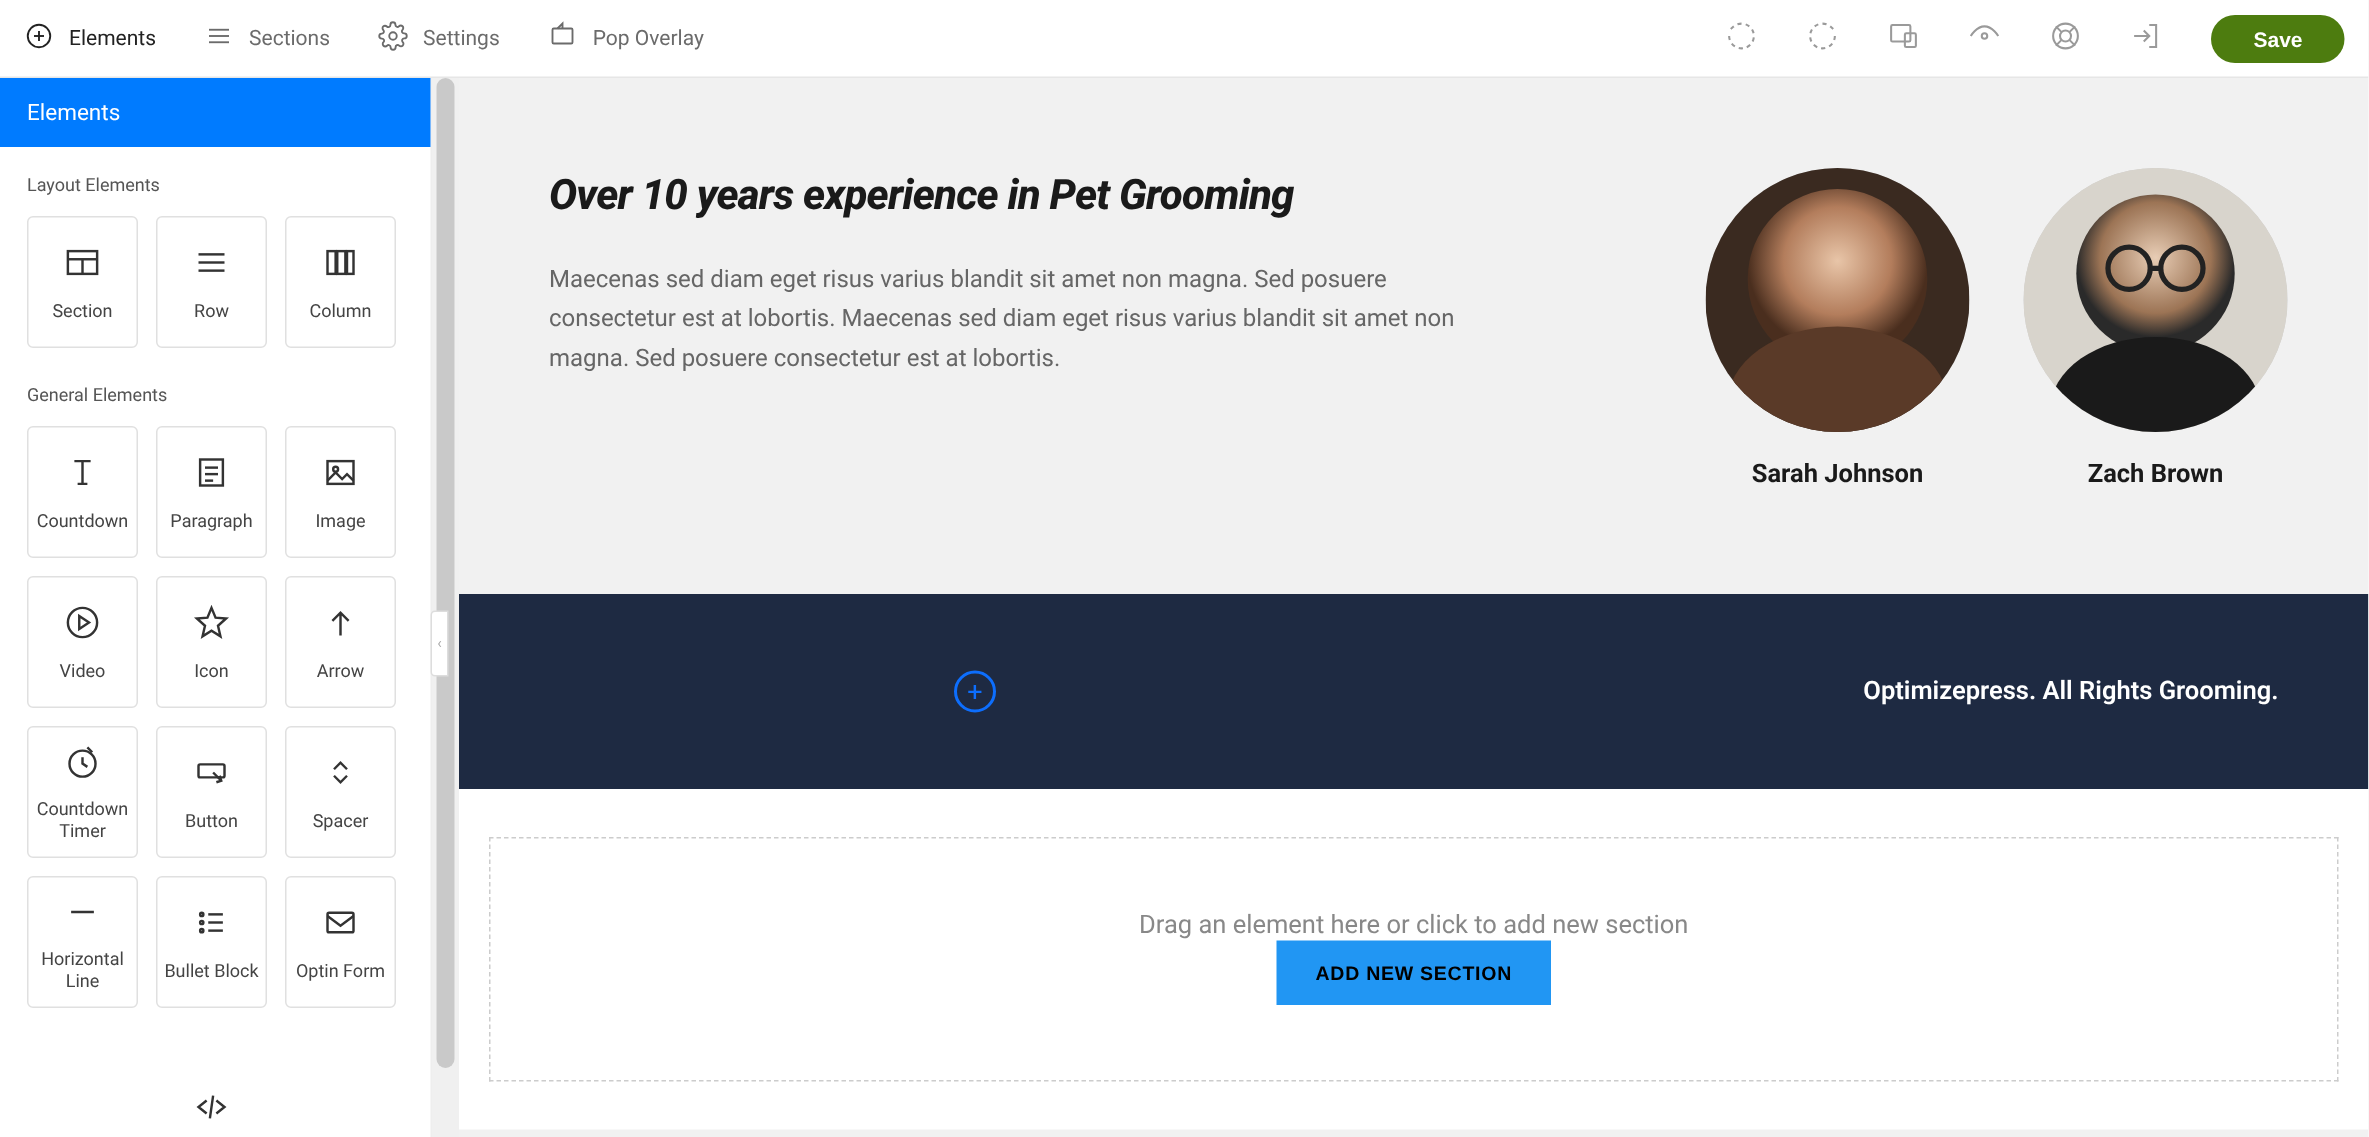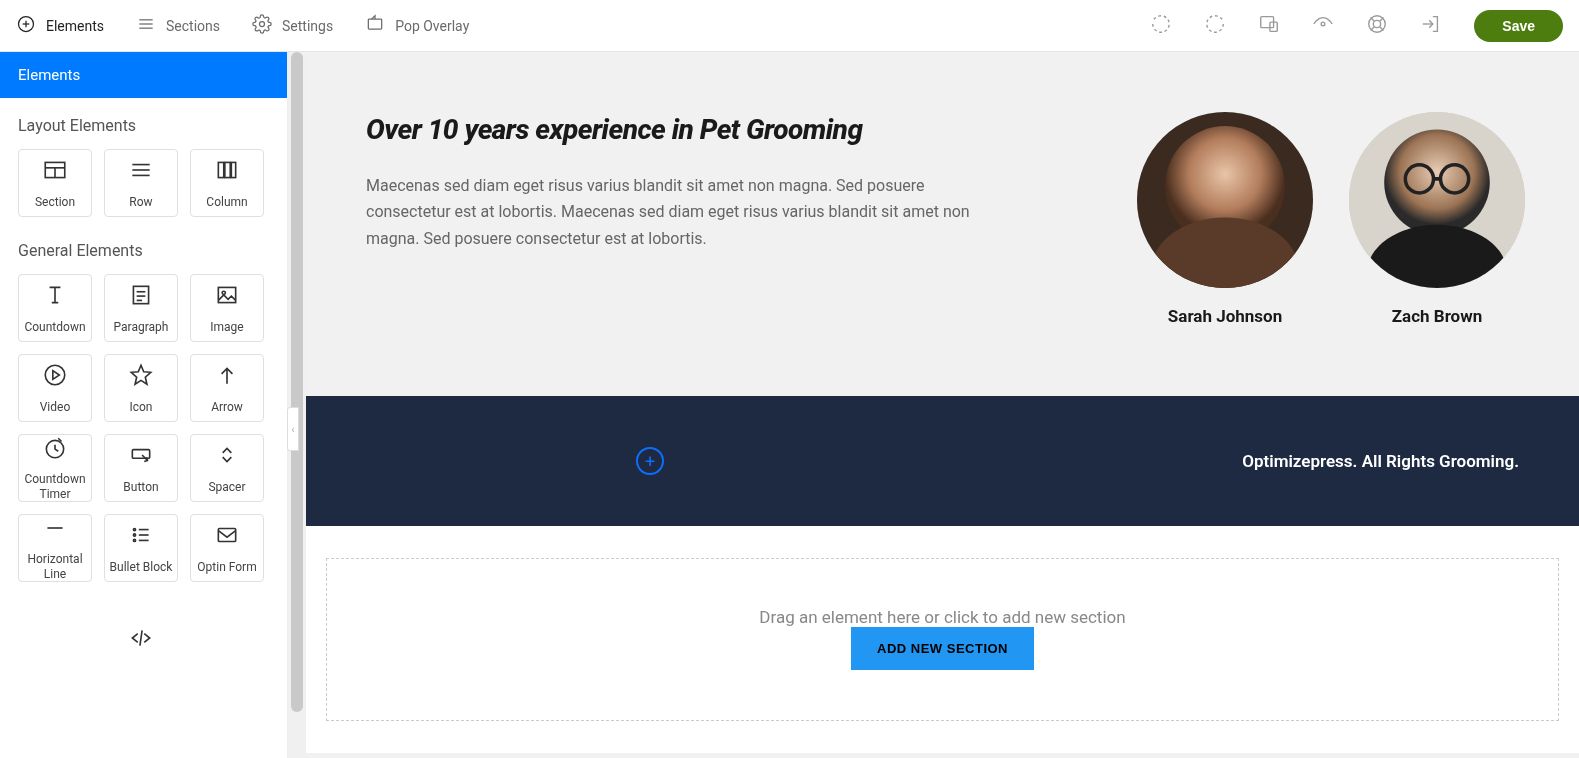--- a/index.html
+++ b/index.html
@@ -16,24 +16,24 @@
 .topbar-right .ticon svg { width: 22px; height: 22px; }
 .save-btn { background: #4d7c0f; color: #fff; border: none; border-radius: 999px; padding: 8px 28px; font-size: 14px; cursor: pointer; font-weight: 700; }
 
 
 .main { display: flex; height: calc(758px - 52px); }
 
 
 .sidebar { width: 288px; background: #fff; border-right: 1px solid #eee; display: flex; flex-direction: column; }
 .sidebar-header { background: #007bff; color: #fff; padding: 14px 18px; font-size: 15px; font-weight: 400; }
 .sidebar-body { padding: 18px; overflow-y: auto; flex: 1; }
-.side-section-title { color: #555; font-size: 16px; font-weight: 400; margin-bottom: 14px; margin-top: 8px; }
+.side-section-title { color: #555; font-size: 12px; font-weight: 400; margin-bottom: 14px; margin-top: 8px; }
 .side-section-title:first-child { margin-top: 0; }
 .el-grid { display: flex; flex-wrap: wrap; gap: 12px; margin-bottom: 24px; }
-.el-card { width: 74px; height: 68px; border: 1px solid #e0e0e0; border-radius: 4px; display: flex; flex-direction: column; align-items: center; justify-content: center; gap: 8px; cursor: pointer; color: #444; font-size: 12px; text-align: center; padding: 6px 2px; line-height: 1.2; }
+.el-card { width: 74px; height: 88px; border: 1px solid #e0e0e0; border-radius: 4px; display: flex; flex-direction: column; align-items: center; justify-content: center; gap: 8px; cursor: pointer; color: #444; font-size: 12px; text-align: center; padding: 6px 2px; line-height: 1.2; }
 .el-card svg { width: 26px; height: 26px; stroke: #333; }
 
 
 .gutter { width: 18px; background: #f0f0f0; position: relative; }
 .gutter-thumb { position: absolute; left: 3px; right: 3px; top: 0; height: 660px; background: #c9c9c9; border-radius: 6px; }
 .gutter-handle { position: absolute; left: -1px; top: 355px; width: 12px; height: 44px; border: 1px solid #ddd; background: #fff; border-radius: 3px 0 0 3px; display: flex; align-items: center; justify-content: center; font-size: 10px; color: #aaa; }
 
 
 .canvas { flex: 1; background: #f1f1f1; overflow-y: auto; }
 .section-content { padding: 60px 54px 70px 60px; display: flex; gap: 40px; align-items: flex-start; }

